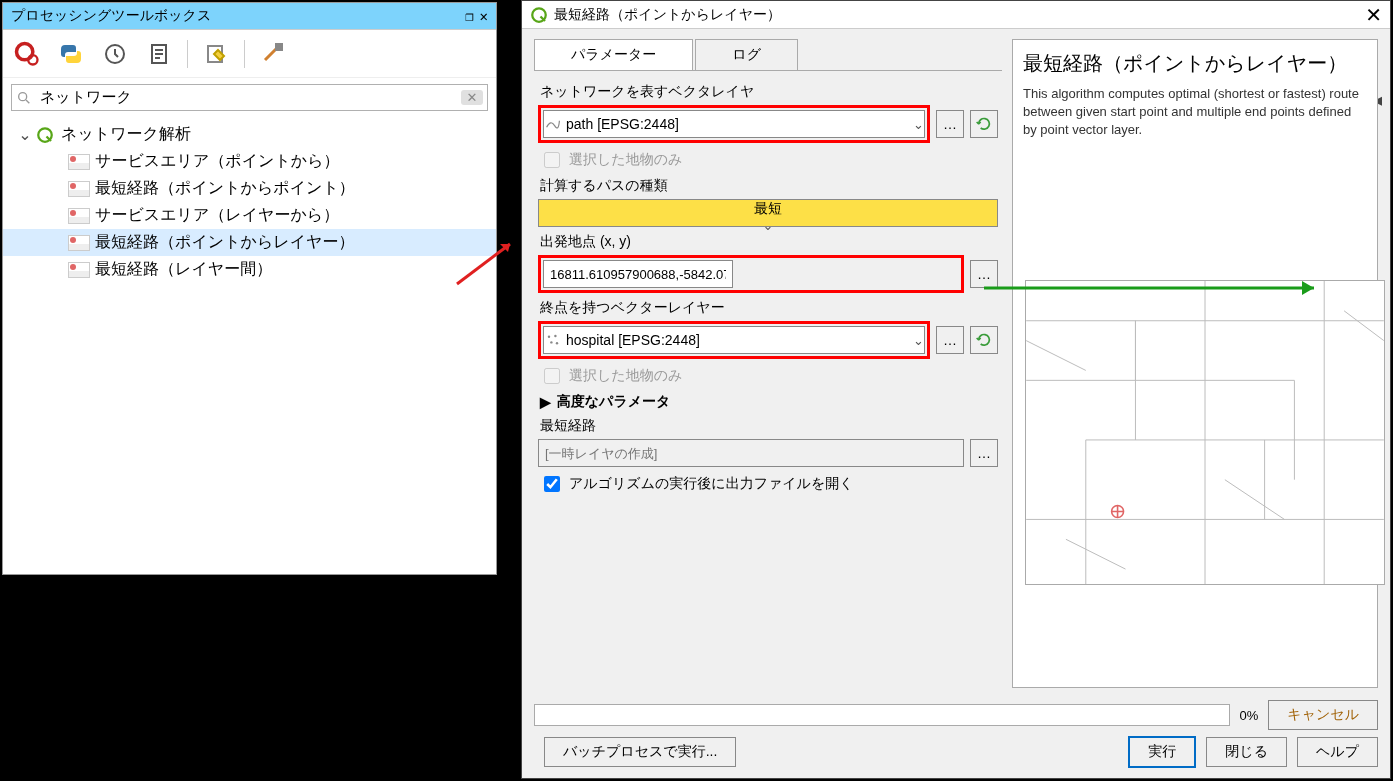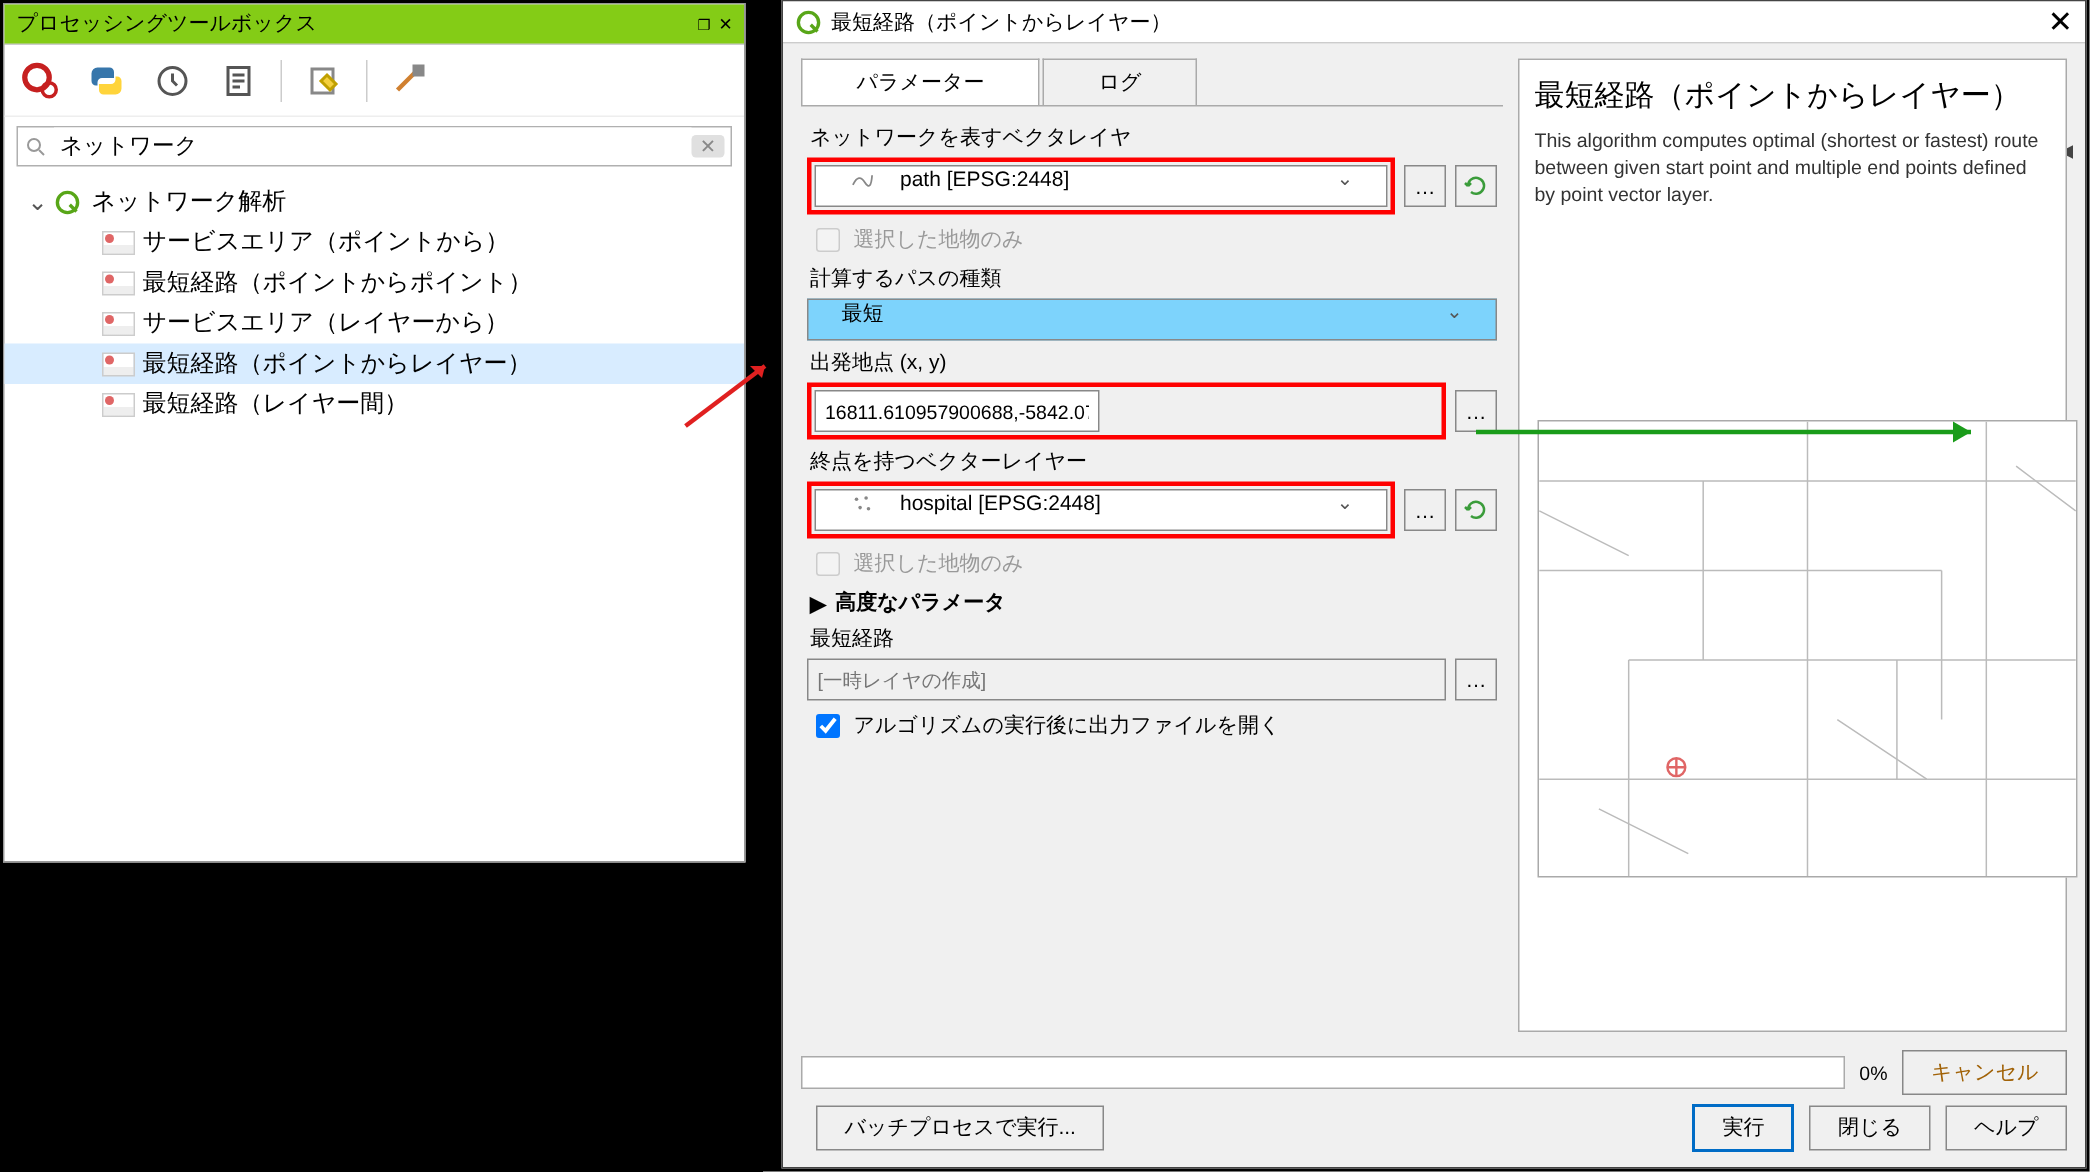--- a/index.html
+++ b/index.html
@@ -1,18 +1,18 @@
 <!DOCTYPE html>
 <html><head>
 <meta charset="utf-8">
 <style>
 * { box-sizing: border-box; }
 body { margin: 0; font-family: "Meiryo", "MS PGothic", sans-serif; font-size: 13px; background: #000; width: 1393px; height: 781px; position: relative; overflow: hidden; }
 .panel-left { position: absolute; left: 2px; top: 2px; width: 495px; height: 573px; background: #fff; border: 1px solid #999; }
-.panel-title { background: #84cc16; border-bottom: 1px solid #ccc; padding: 4px 8px; font-size: 14px; display: flex; align-items: center; }
+.panel-title { background: #7dd3fc; border-bottom: 1px solid #ccc; padding: 4px 8px; font-size: 14px; display: flex; align-items: center; }
 .panel-title .title-text { flex: 1; }
 .panel-title .icon-btn { font-size: 14px; margin-left: 6px; cursor: pointer; font-family: monospace; }
 .toolbar-l { display: flex; align-items: center; padding: 4px 8px; gap: 12px; border-bottom: 1px solid #eee; height: 48px; }
 .toolbar-l .ticon { width: 32px; height: 32px; display: flex; align-items: center; justify-content: center; }
 .searchbar { display: flex; align-items: center; border: 1px solid #b0b0b0; margin: 6px 8px; background: #fff; }
 .searchbar .sicon { width: 24px; display: flex; align-items: center; justify-content: center; color: #888; }
 .searchbar input { border: none; outline: none; font-size: 15px; padding: 4px; flex: 1; }
 .searchbar .clearicon { width: 22px; color: #888; background:#e0e0e0; border-radius:3px; text-align:center; margin-right:4px;}
 .tree { padding: 4px 0; }
 .tree-row { display: flex; align-items: center; padding: 3px 4px 3px 14px; font-size: 16px; }
@@ -28,22 +28,22 @@
 .dlg-title .dtext { flex:1; font-size: 14px; }
 .dlg-title .close { font-size: 20px; cursor:pointer; }
 .dlg-body { position: absolute; left:12px; top:38px; right:12px; bottom:90px; display:flex; gap:10px; }
 .col-params { width: 468px; background: #f0f0f0; display:flex; flex-direction:column; }
 .tabs { display:flex; border-bottom:1px solid #aaa; }
 .tab { padding: 6px 36px; border:1px solid #aaa; border-bottom:none; background:#f0f0f0; font-size:14px; margin-right:2px;}
 .tab.active { background:#fff; }
 .params-content { padding: 6px 4px; }
 .plabel { font-size: 14px; margin: 6px 2px 4px; }
 .prow { display:flex; align-items:center; gap:6px; }
-.sel-wrap { flex:1; display:flex; background:#fff; border:1px solid #888; height:28px; padding:0 22px; position:relative;gap:12px;}
-.sel-wrap.gray { background:#7dd3fc; }
+.sel-wrap { flex:1; display:flex; align-items:center; background:#fff; border:1px solid #888; height:28px; padding:0 0; position:relative;}
+.sel-wrap.gray { background:#fde047;flex-direction:column; }
 .sel-wrap .selicon { width:18px; height:18px; margin-right:4px; display:flex; align-items:center; justify-content:center; }
 .sel-wrap .seltext { flex:1; font-size:14px; }
 .sel-wrap .chev { color:#555; }
 .btn-sq { width:28px; height:28px; border:1px solid #888; background:#f0f0f0; display:flex; align-items:center; justify-content:center; font-size:14px;}
 .redbox { border: 3px solid #ff0000; padding:2px; }
 .ck { display:flex; align-items:center; gap:6px; font-size:14px; margin:6px 2px;}
 .ck input { width:16px; height:16px; }
 .inp { flex:1; background:#fff; border:1px solid #888; height:28px; padding:3px 6px; font-size:13px; }
 .inp.gray { background:#f0f0f0; color:#000000; }
 .adv { display:flex; align-items:center; gap:6px; font-weight:bold; font-size:14px; margin:6px 2px;}

